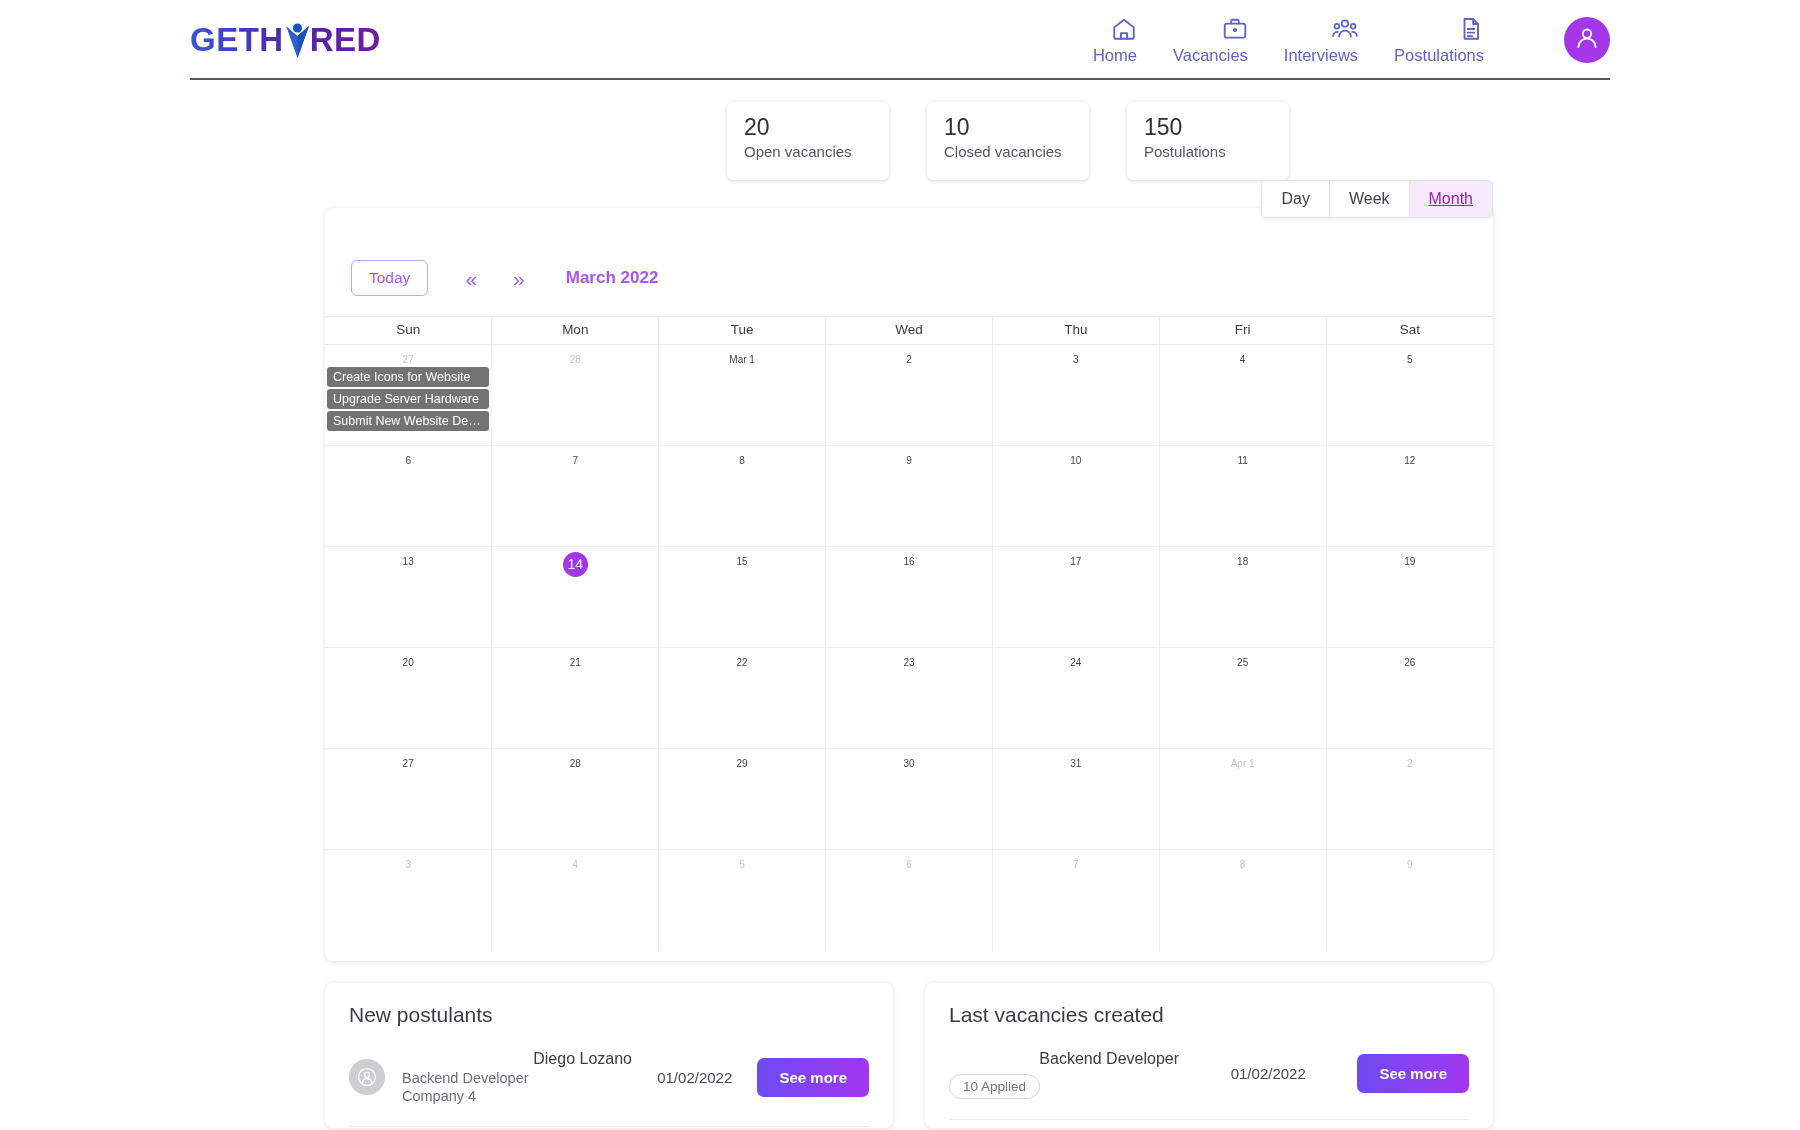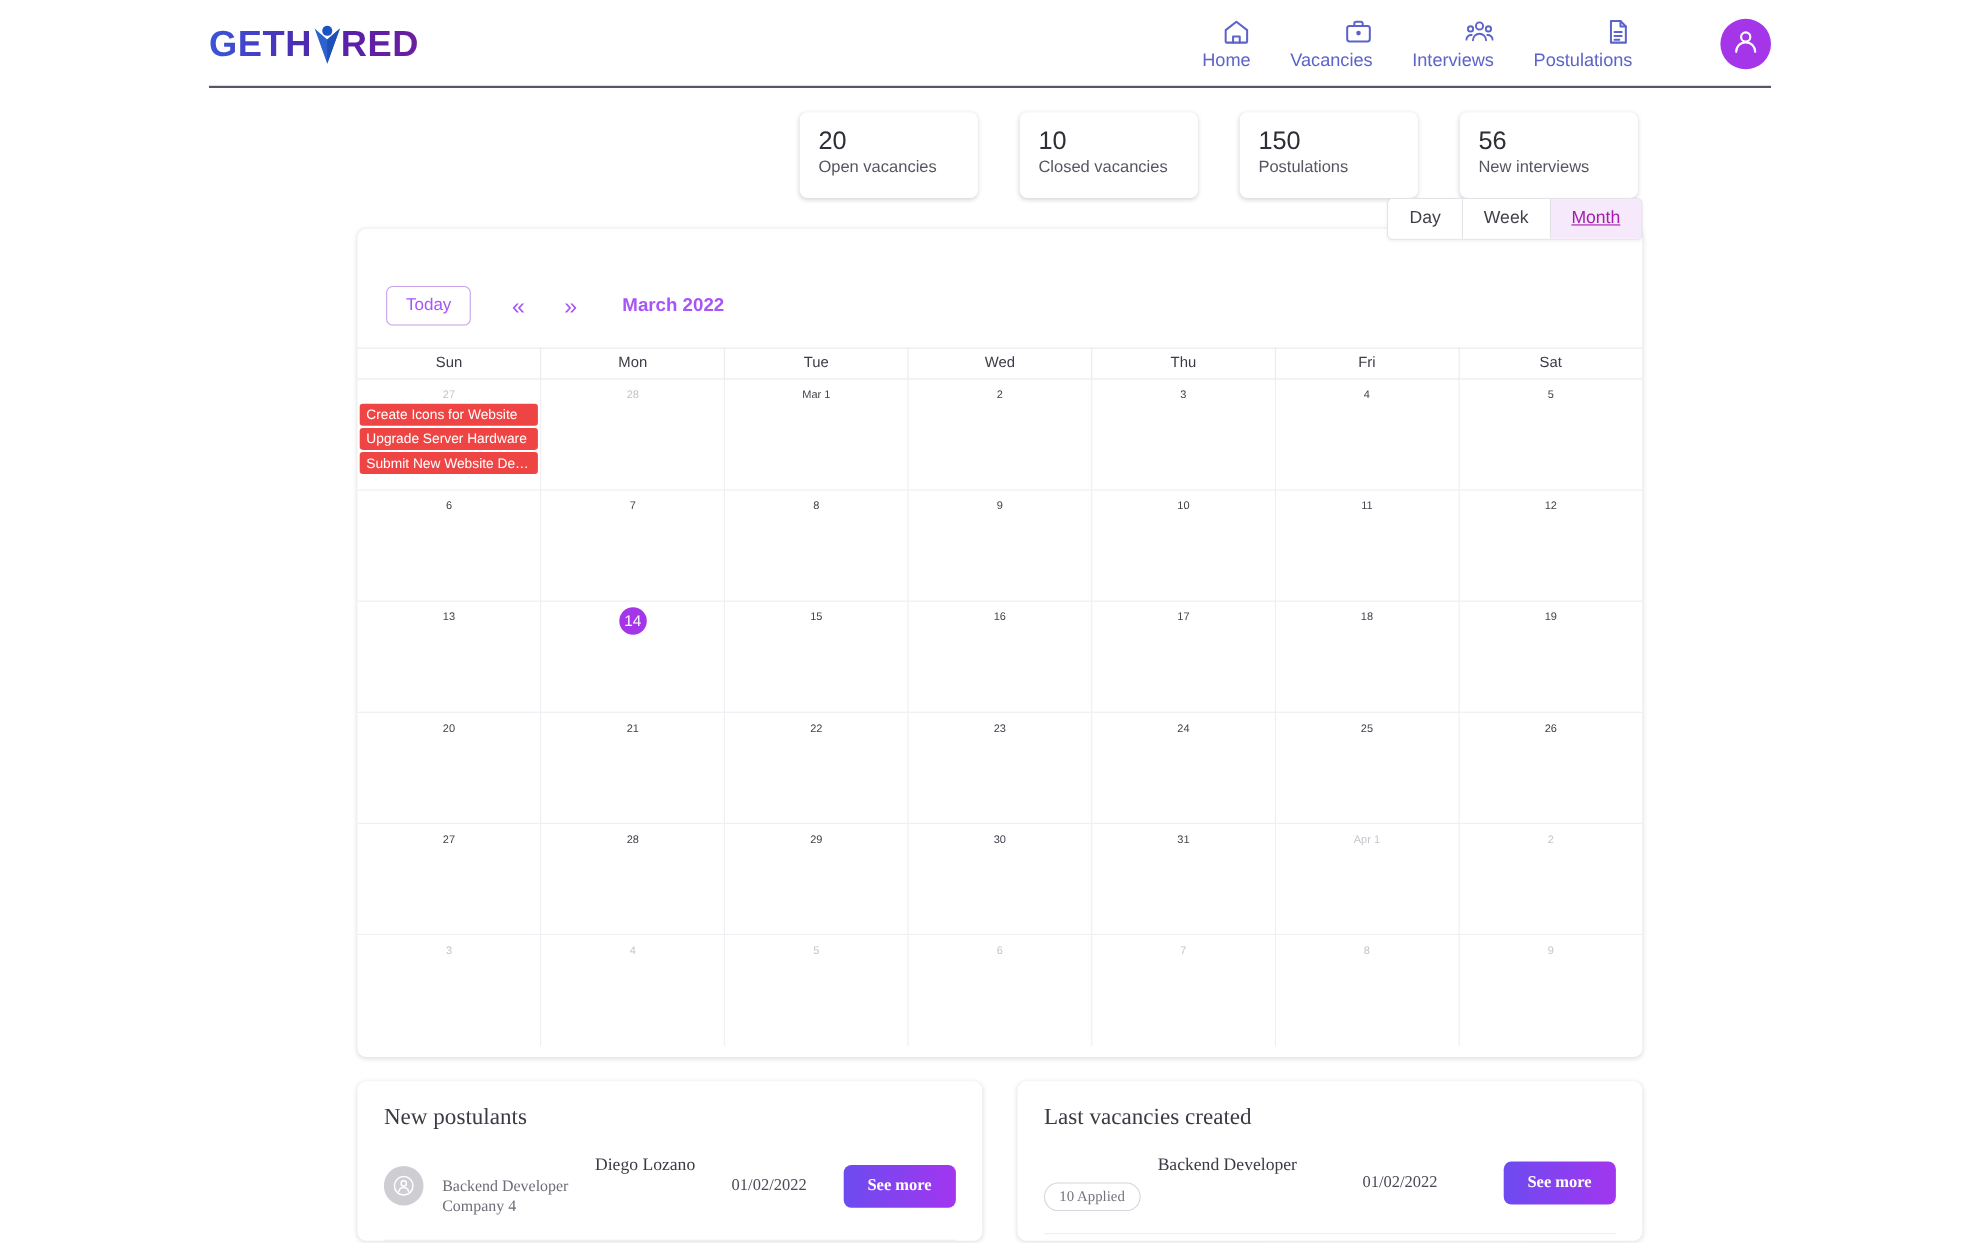--- a/index.html
+++ b/index.html
@@ -227,21 +227,21 @@
     line-height: 25px;
     border-radius: 50%;
     background: #a435e8;
     color: #fff;
     margin: 5px auto 0 auto;
     padding: 0;
     font-size: 14px;
   }
   .events { padding: 2px 2px 0 2px; }
   .event-chip {
-    background: #ef4444;
+    background: #737373;
     color: #ffffff;
     font-size: 12.5px;
     border-radius: 3px;
     padding: 3px 6px;
     margin-bottom: 2px;
     white-space: nowrap;
     overflow: hidden;
     text-overflow: ellipsis;
     cursor: pointer;
   }
@@ -253,21 +253,20 @@
     margin: 22px 0 0 325px;
     width: 1168px;
   }
   .panel {
     flex: 1;
     background: #fff;
     border-radius: 8px;
     box-shadow: 0 1px 5px rgba(0,0,0,0.13);
     padding: 20px 24px 0 24px;
     min-height: 145px;
-    font-family: Liberation Serif, serif;
   }
   .panel-title {
     font-size: 21px;
     color: #3b3b45;
     margin-bottom: 22px;
     font-weight: 400;
   }
   .panel-row {
     display: flex;
     align-items: center;
@@ -400,24 +399,20 @@
       <div class="stat-value">20</div>
       <div class="stat-label">Open vacancies</div>
     </div>
     <div class="stat-card">
       <div class="stat-value">10</div>
       <div class="stat-label">Closed vacancies</div>
     </div>
     <div class="stat-card">
       <div class="stat-value">150</div>
       <div class="stat-label">Postulations</div>
-    </div>
-    <div class="stat-card">
-      <div class="stat-value">56</div>
-      <div class="stat-label">New interviews</div>
     </div>
   </div>
 
   <div class="calendar-card">
 
     <div class="cal-viewtoggle">
       <button class="vt-btn">Day</button>
       <button class="vt-btn">Week</button>
       <button class="vt-btn active">Month</button>
     </div>

